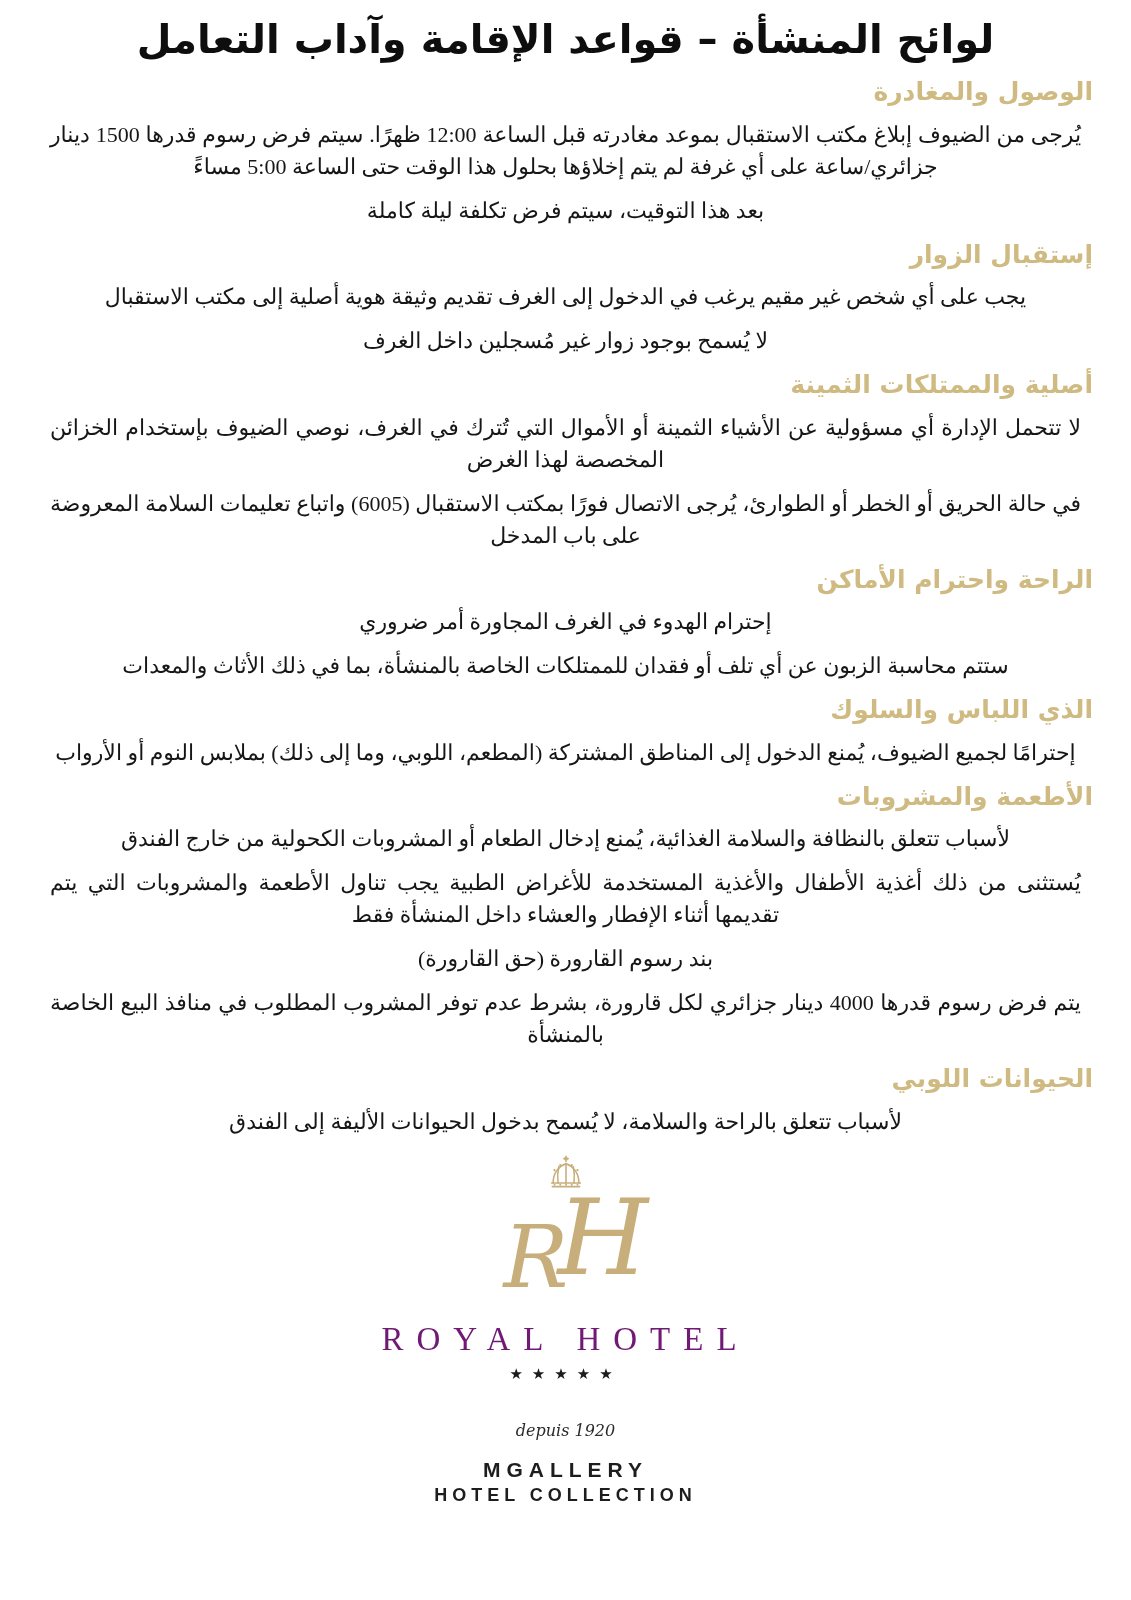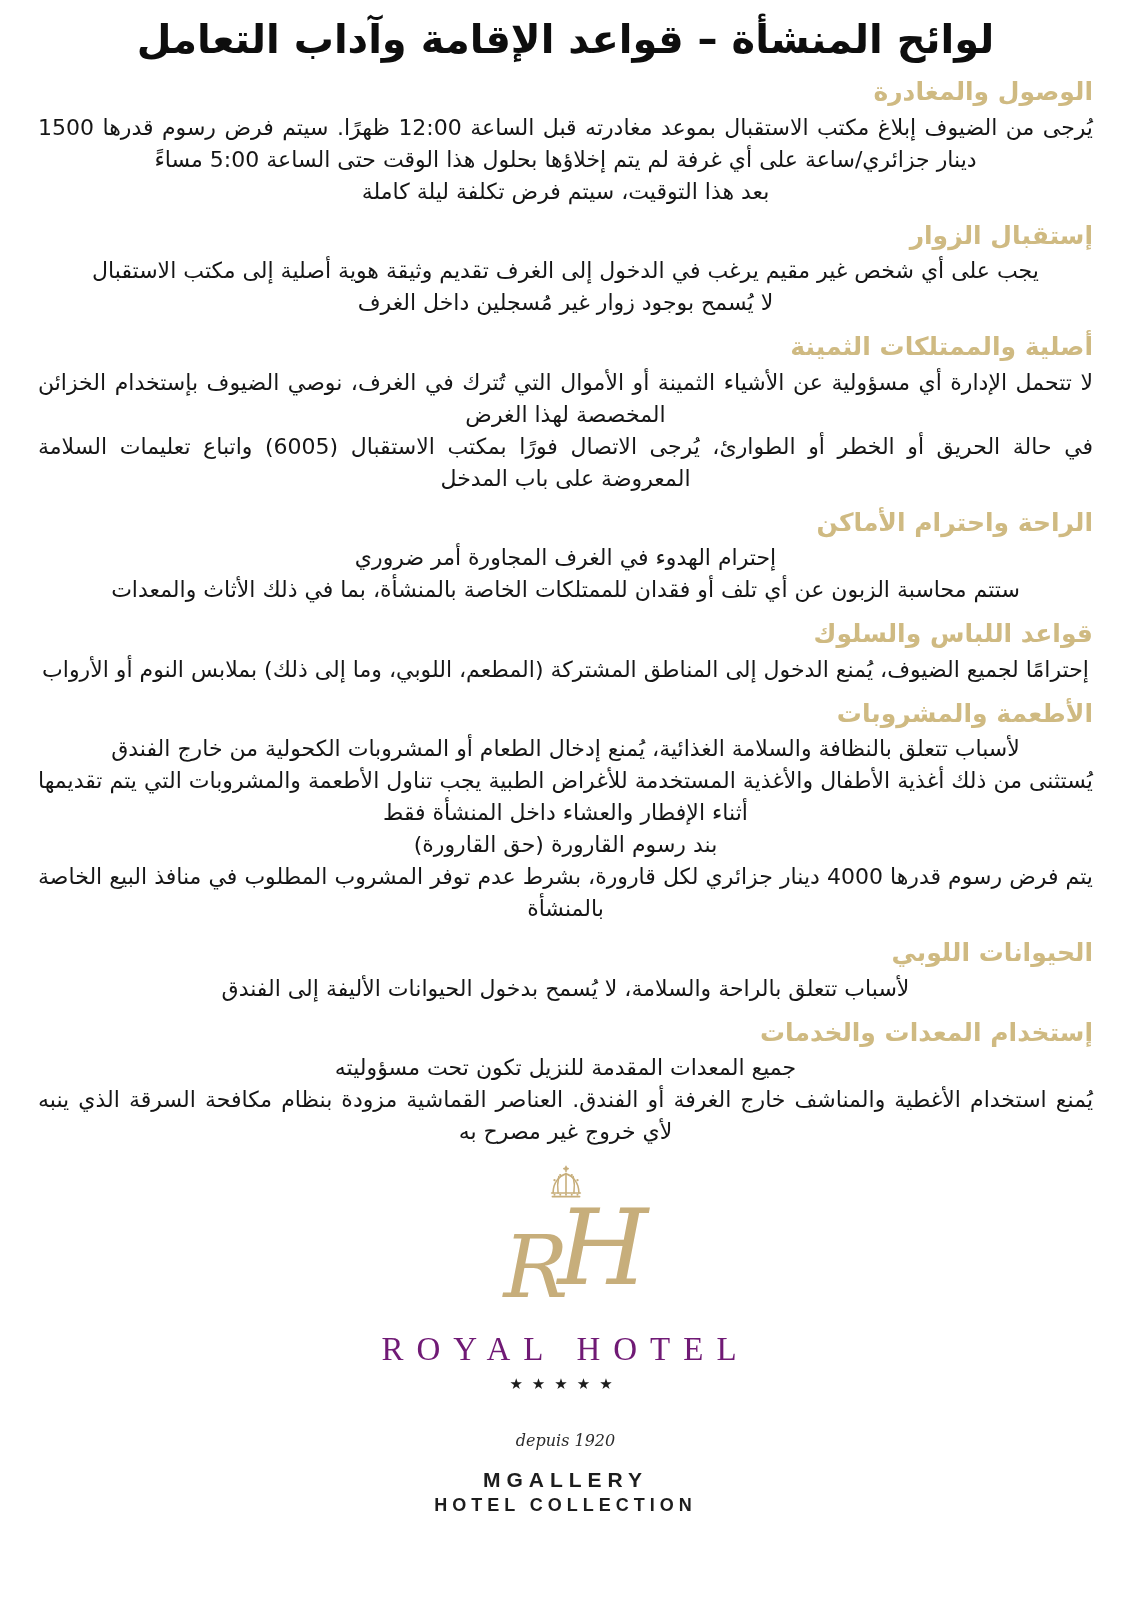--- a/index.html
+++ b/index.html
@@ -27,27 +27,28 @@
   .section { margin: 0; }
   .section-heading {
     margin: 13px 0 5px 0;
     text-align: right;
     font-size: 25px;
     line-height: 1.18;
     font-weight: bold;
     color: #cfba82;
   }
   .para {
-    margin: 0;
+    margin: 12px;
     font-size: 22px;
     line-height: 32px;
     color: #161616;
     text-align: justify;
     -moz-text-align-last: center;
     text-align-last: center;
+    font-family: Liberation Serif, serif;
   }
   
   .logo-block {
     direction: ltr;
     margin-top: 16px;
     text-align: center;
   }
   .crown { display: block; margin: 0 auto; }
   .monogram {
     position: relative;
@@ -132,42 +133,37 @@
       <p class="para">في حالة الحريق أو الخطر أو الطوارئ، يُرجى الاتصال فورًا بمكتب الاستقبال (6005) واتباع تعليمات السلامة المعروضة على باب المدخل</p>
     </div>
 
     <div class="section">
       <h2 class="section-heading">الراحة واحترام الأماكن</h2>
       <p class="para">إحترام الهدوء في الغرف المجاورة أمر ضروري</p>
       <p class="para">ستتم محاسبة الزبون عن أي تلف أو فقدان للممتلكات الخاصة بالمنشأة، بما في ذلك الأثاث والمعدات</p>
     </div>
 
     <div class="section">
-      <h2 class="section-heading">قواعد اللباس والسلوك</h2>
+      <h2 class="section-heading">الذي اللباس والسلوك</h2>
       <p class="para">إحترامًا لجميع الضيوف، يُمنع الدخول إلى المناطق المشتركة (المطعم، اللوبي، وما إلى ذلك) بملابس النوم أو الأرواب</p>
     </div>
 
     <div class="section">
       <h2 class="section-heading">الأطعمة والمشروبات</h2>
       <p class="para">لأسباب تتعلق بالنظافة والسلامة الغذائية، يُمنع إدخال الطعام أو المشروبات الكحولية من خارج الفندق</p>
       <p class="para">يُستثنى من ذلك أغذية الأطفال والأغذية المستخدمة للأغراض الطبية يجب تناول الأطعمة والمشروبات التي يتم تقديمها أثناء الإفطار والعشاء داخل المنشأة فقط</p>
       <p class="para">بند رسوم القارورة (حق القارورة)</p>
       <p class="para">يتم فرض رسوم قدرها 4000 دينار جزائري لكل قارورة، بشرط عدم توفر المشروب المطلوب في منافذ البيع الخاصة بالمنشأة</p>
     </div>
 
     <div class="section">
       <h2 class="section-heading">الحيوانات اللوبي</h2>
       <p class="para">لأسباب تتعلق بالراحة والسلامة، لا يُسمح بدخول الحيوانات الأليفة إلى الفندق</p>
     </div>
 
-    <div class="section">
-      <h2 class="section-heading">إستخدام المعدات والخدمات</h2>
-      <p class="para">جميع المعدات المقدمة للنزيل تكون تحت مسؤوليته</p>
-      <p class="para">يُمنع استخدام الأغطية والمناشف خارج الغرفة أو الفندق. العناصر القماشية مزودة بنظام مكافحة السرقة الذي ينبه لأي خروج غير مصرح به</p>
-    </div>
 
   </div>
 
   <div class="logo-block">
 
     <svg class="crown" width="46" height="38" viewBox="0 0 64 52" xmlns="http://www.w3.org/2000/svg">
       <g fill="none" stroke="#c7ae7b" stroke-width="2.2" stroke-linecap="round">
         <path d="M14 40 C14 25 23 16 32 13 C41 16 50 25 50 40"></path>
         <path d="M32 13 L32 40"></path>
         <path d="M22 17 C20 25 20 33 21 40"></path>

